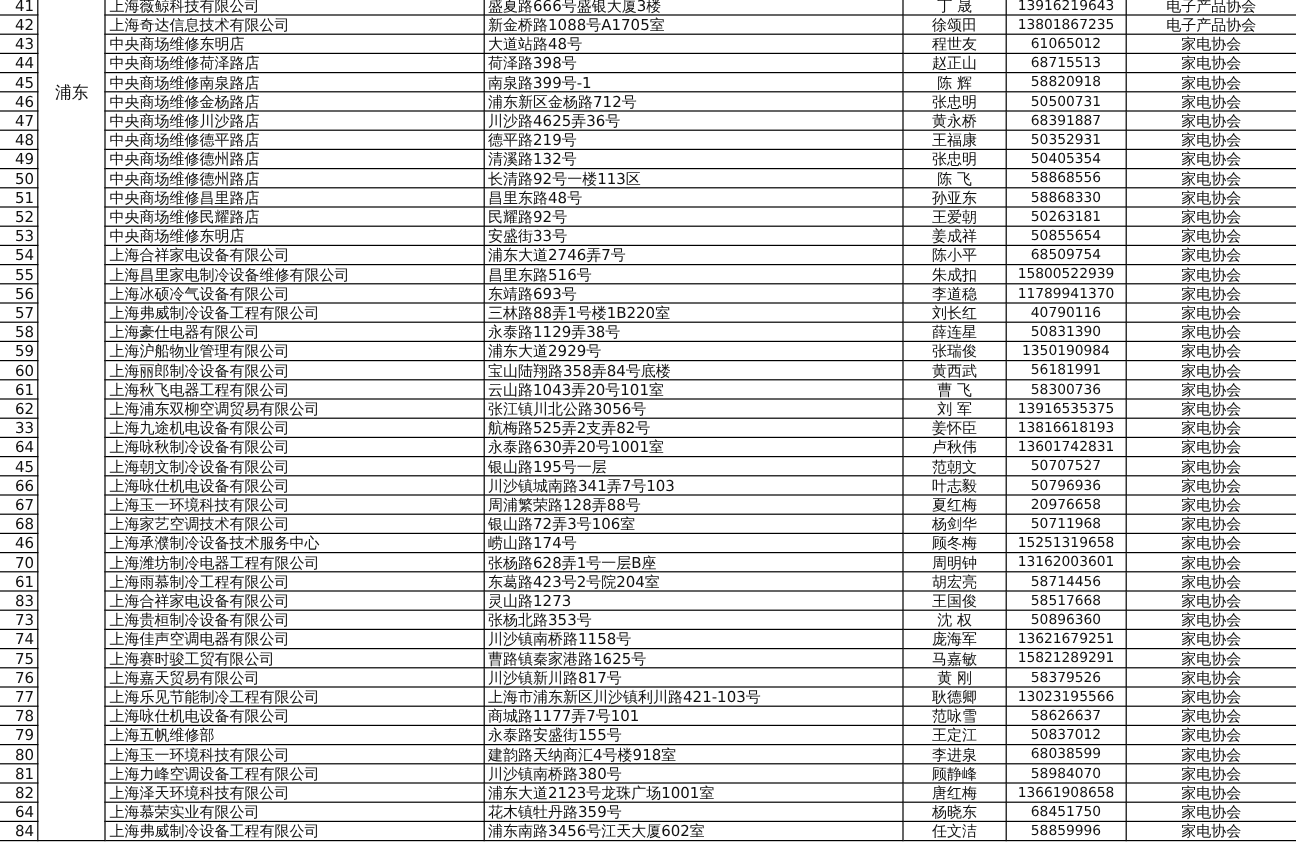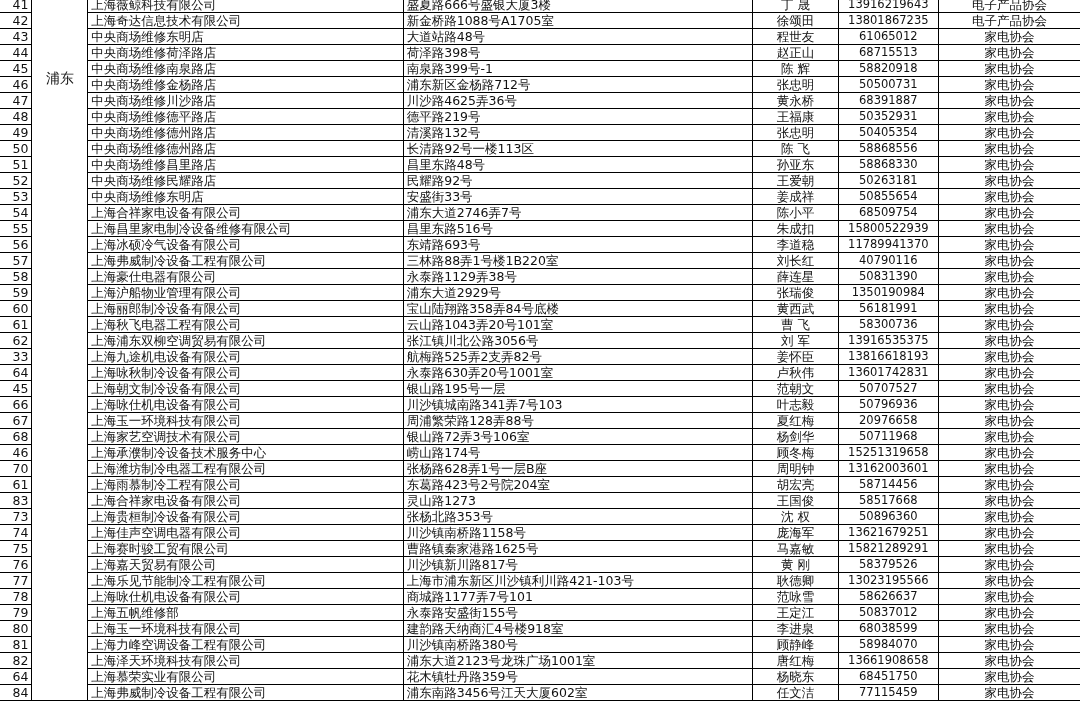--- a/index.html
+++ b/index.html
@@ -364,17 +364,17 @@
         <td class="addr">花木镇牡丹路359号</td>
         <td class="contact">杨晓东</td>
         <td class="phone">68451750</td>
         <td class="assoc">家电协会</td>
       </tr>
       <tr>
         <td class="num">84</td>
         <td class="name">上海弗威制冷设备工程有限公司</td>
         <td class="addr">浦东南路3456号江天大厦602室</td>
         <td class="contact">任文洁</td>
-        <td class="phone">77115459</td>
+        <td class="phone">58859996</td>
         <td class="assoc">家电协会</td>
       </tr>
     </tbody>
 </table>
 
 </body></html>

